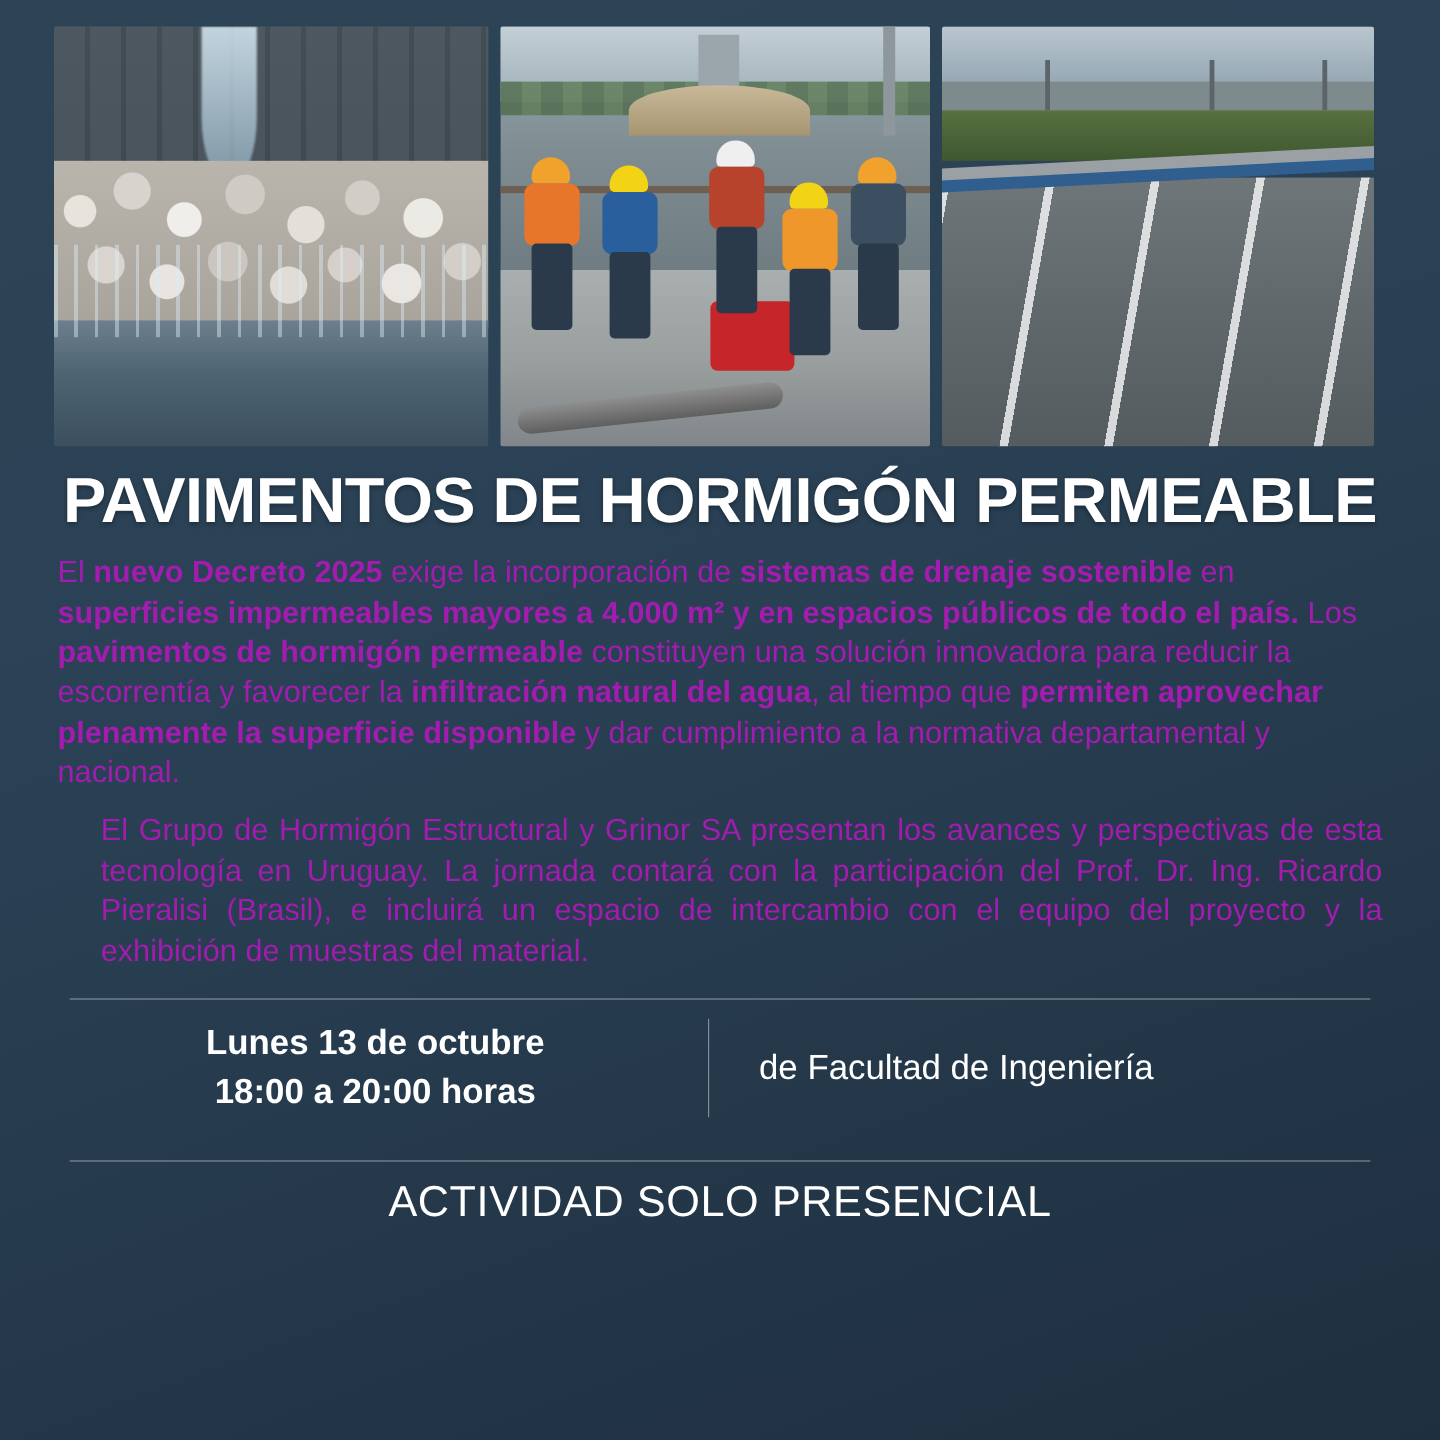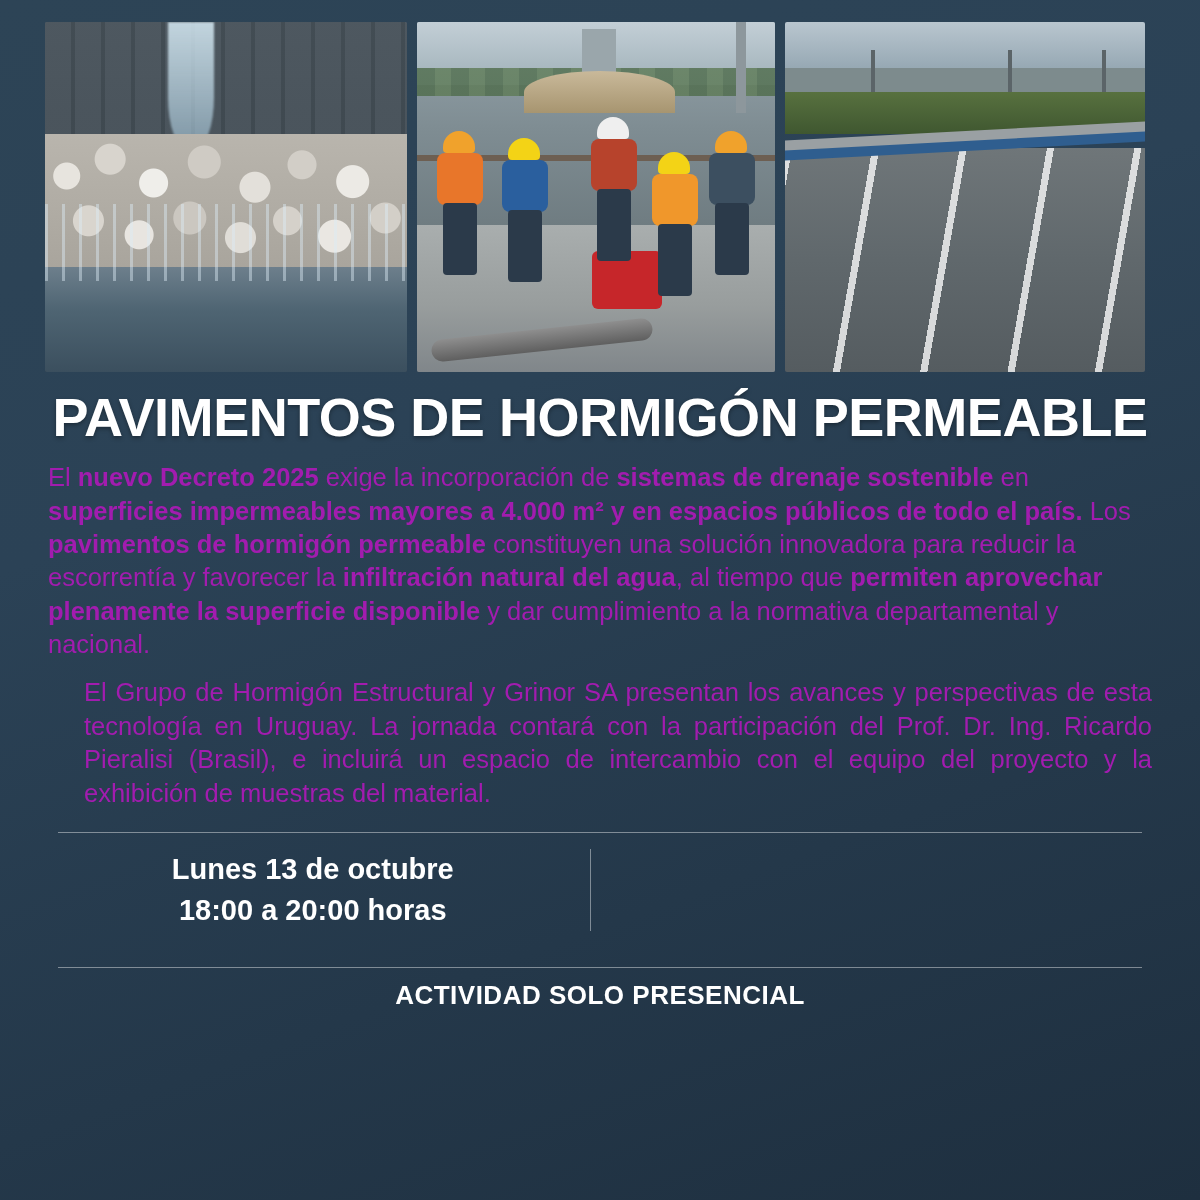--- a/index.html
+++ b/index.html
@@ -163,22 +163,22 @@
     justify-content: center;
   }
   .details .col.left { text-align: center; padding-right: 22px; }
   .details .col.right { text-align: left; padding-left: 42px; }
   .details .divider { width: 1px; background: rgba(255,255,255,.42); }
   .details .line-bold { font-size: 29px; font-weight: 700; line-height: 1.42; }
   .details .line-reg { font-size: 29px; font-weight: 400; line-height: 1.38; }
 
   .footer { text-align: center; padding-top: 12px; }
   .footer .presencial {
-    font-size: 26px;
-    font-weight: 700;
+    font-size: 36px;
+    font-weight: 400;
     letter-spacing: .5px;
   }
   .footer .info {
     margin-top: 8px;
     font-size: 29px;
   }
   .footer .info b { font-weight: 700; }
 </style>
 </head>
 <body>
@@ -256,20 +256,21 @@
 
   <div class="rule"></div>
 
   <div class="details">
     <div class="col left">
       <div class="line-bold">Lunes 13 de octubre</div>
       <div class="line-bold">18:00 a 20:00 horas</div>
     </div>
     <div class="divider"></div>
     <div class="col right">
+      <div class="line-reg">de Facultad de Ingeniería</div>
     </div>
   </div>
 
   <div class="rule"></div>
 
   <div class="footer">
     <div class="presencial">ACTIVIDAD SOLO PRESENCIAL</div>
   </div>
 </div>
 

